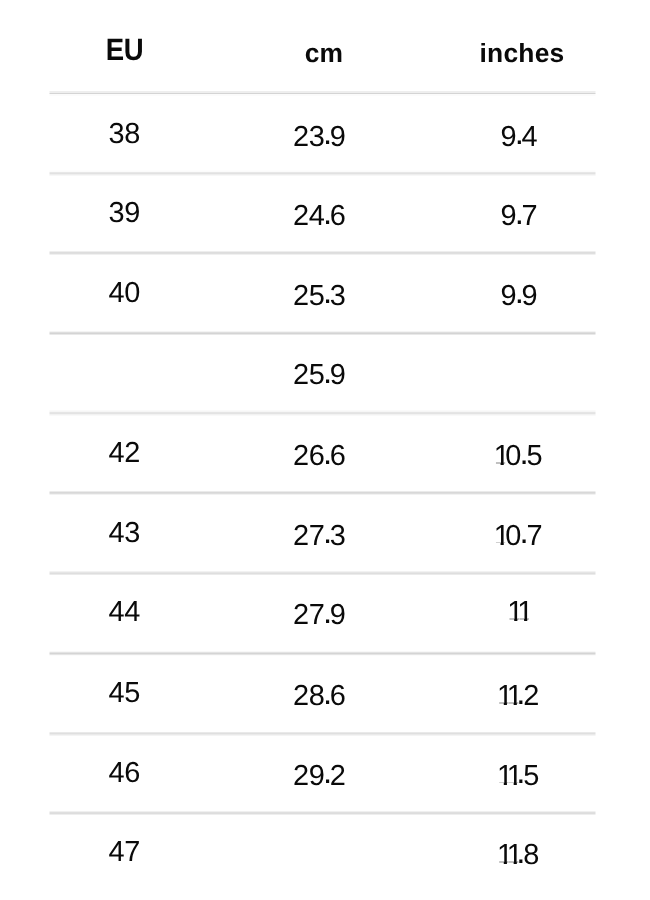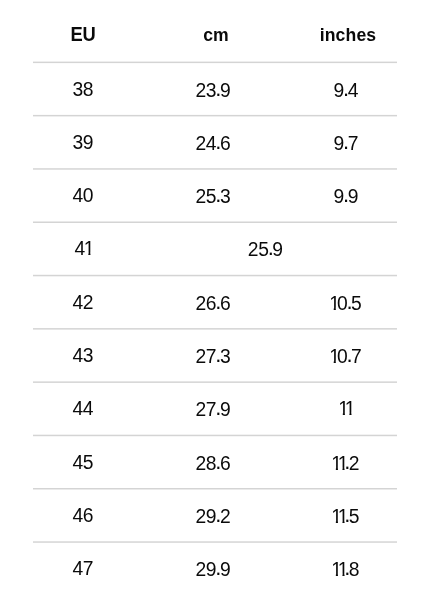--- a/index.html
+++ b/index.html
@@ -65,22 +65,21 @@
           <div class="cell data col1" style="top: 68.53px;"><span class="txt"><span class="g">3</span><span class="g" style="letter-spacing: 0px;">9</span></span></div>
           <div class="cell data col2" style="top: 68.53px;"><span class="txt"><span class="g">2</span><span class="g gpre">4</span><span class="gdot">.</span><span class="g" style="letter-spacing: 0px;">6</span></span></div>
           <div class="cell data col3" style="top: 68.53px;"><span class="txt"><span class="g gpre">9</span><span class="gdot">.</span><span class="g" style="letter-spacing: 0px;">7</span></span></div>
         </div>
         <div class="rowline" style="top: 115.65px; height: 53.3px;">
           <div class="cell data col1" style="top: 68.53px;"><span class="txt"><span class="g">4</span><span class="g" style="letter-spacing: 0px;">0</span></span></div>
           <div class="cell data col2" style="top: 68.53px;"><span class="txt"><span class="g">2</span><span class="g gpre">5</span><span class="gdot">.</span><span class="g" style="letter-spacing: 0px;">3</span></span></div>
           <div class="cell data col3" style="top: 68.53px;"><span class="txt"><span class="g gpre">9</span><span class="gdot">.</span><span class="g" style="letter-spacing: 0px;">9</span></span></div>
         </div>
         <div class="rowline" style="top: 168.95px; height: 53.3px;">
-          <div class="cell data col1" style="top: 68.53px;"><span class="txt"><span class="g">4</span><span class="gone">1</span></span></div>
-          <div class="cell data col2" style="top: 68.53px; text-align: right;"><span class="txt"><span class="g">2</span><span class="g gpre">5</span><span class="gdot">.</span><span class="g" style="letter-spacing: 0px;">9</span></span></div>
+          <div class="cell data col2" style="top: 68.53px;"><span class="txt"><span class="g">2</span><span class="g gpre">5</span><span class="gdot">.</span><span class="g" style="letter-spacing: 0px;">9</span></span></div>
         </div>
         <div class="rowline" style="top: 222.25px; height: 53.3px;">
           <div class="cell data col1" style="top: 68.53px;"><span class="txt"><span class="g">4</span><span class="g" style="letter-spacing: 0px;">2</span></span></div>
           <div class="cell data col2" style="top: 68.53px;"><span class="txt"><span class="g">2</span><span class="g gpre">6</span><span class="gdot">.</span><span class="g" style="letter-spacing: 0px;">6</span></span></div>
           <div class="cell data col3" style="top: 68.53px;"><span class="txt"><span class="gone">1</span><span class="g gpre">0</span><span class="gdot">.</span><span class="g" style="letter-spacing: 0px;">5</span></span></div>
         </div>
         <div class="rowline" style="top: 275.55px; height: 53.3px;">
           <div class="cell data col1" style="top: 68.53px;"><span class="txt"><span class="g">4</span><span class="g" style="letter-spacing: 0px;">3</span></span></div>
           <div class="cell data col2" style="top: 68.53px;"><span class="txt"><span class="g">2</span><span class="g gpre">7</span><span class="gdot">.</span><span class="g" style="letter-spacing: 0px;">3</span></span></div>
           <div class="cell data col3" style="top: 68.53px;"><span class="txt"><span class="gone">1</span><span class="g gpre">0</span><span class="gdot">.</span><span class="g" style="letter-spacing: 0px;">7</span></span></div>
@@ -95,21 +94,20 @@
           <div class="cell data col2" style="top: 68.53px;"><span class="txt"><span class="g">2</span><span class="g gpre">8</span><span class="gdot">.</span><span class="g" style="letter-spacing: 0px;">6</span></span></div>
           <div class="cell data col3" style="top: 68.53px;"><span class="txt"><span class="gone">1</span><span class="gone gpre">1</span><span class="gdot">.</span><span class="g" style="letter-spacing: 0px;">2</span></span></div>
         </div>
         <div class="rowline" style="top: 435.45px; height: 53.3px;">
           <div class="cell data col1" style="top: 68.53px;"><span class="txt"><span class="g">4</span><span class="g" style="letter-spacing: 0px;">6</span></span></div>
           <div class="cell data col2" style="top: 68.53px;"><span class="txt"><span class="g">2</span><span class="g gpre">9</span><span class="gdot">.</span><span class="g" style="letter-spacing: 0px;">2</span></span></div>
           <div class="cell data col3" style="top: 68.53px;"><span class="txt"><span class="gone">1</span><span class="gone gpre">1</span><span class="gdot">.</span><span class="g" style="letter-spacing: 0px;">5</span></span></div>
         </div>
         <div class="rowline" style="top: 488.75px; height: 53.3px;">
           <div class="cell data col1" style="top: 68.53px;"><span class="txt"><span class="g">4</span><span class="g" style="letter-spacing: 0px;">7</span></span></div>
-          <div class="cell data col2" style="top: 68.53px;"><span class="txt"><span class="g">2</span><span class="g gpre">9</span><span class="gdot">.</span><span class="g" style="letter-spacing: 0px;">9</span></span></div>
           <div class="cell data col3" style="top: 68.53px;"><span class="txt"><span class="gone">1</span><span class="gone gpre">1</span><span class="gdot">.</span><span class="g" style="letter-spacing: 0px;">8</span></span></div>
         </div>
       </div>
     <div class="rules">
         <div class="rule" style="top: 60px; height: 4px; background: linear-gradient(rgb(255, 255, 255) 0px, rgb(255, 255, 255) 1px, rgb(238, 238, 238) 1px, rgb(238, 238, 238) 2px, rgb(212, 212, 212) 2px, rgb(212, 212, 212) 3px, rgb(251, 251, 251) 3px, rgb(251, 251, 251) 4px);"></div>
         <div class="rule" style="top: 113px; height: 4px; background: linear-gradient(rgb(255, 255, 255) 0px, rgb(255, 255, 255) 1px, rgb(251, 251, 251) 1px, rgb(251, 251, 251) 2px, rgb(212, 212, 212) 2px, rgb(212, 212, 212) 3px, rgb(238, 238, 238) 3px, rgb(238, 238, 238) 4px);"></div>
         <div class="rule" style="top: 167px; height: 4px; background: linear-gradient(rgb(255, 255, 255) 0px, rgb(255, 255, 255) 1px, rgb(221, 221, 221) 1px, rgb(221, 221, 221) 2px, rgb(225, 225, 225) 2px, rgb(225, 225, 225) 3px, rgb(255, 255, 255) 3px, rgb(255, 255, 255) 4px);"></div>
         <div class="rule" style="top: 220px; height: 4px; background: linear-gradient(rgb(255, 255, 255) 0px, rgb(255, 255, 255) 1px, rgb(233, 233, 233) 1px, rgb(233, 233, 233) 2px, rgb(212, 212, 212) 2px, rgb(212, 212, 212) 3px, rgb(255, 255, 255) 3px, rgb(255, 255, 255) 4px);"></div>
         <div class="rule" style="top: 273px; height: 4px; background: linear-gradient(rgb(255, 255, 255) 0px, rgb(255, 255, 255) 1px, rgb(246, 246, 246) 1px, rgb(246, 246, 246) 2px, rgb(212, 212, 212) 2px, rgb(212, 212, 212) 3px, rgb(242, 242, 242) 3px, rgb(242, 242, 242) 4px);"></div>
         <div class="rule" style="top: 327px; height: 4px; background: linear-gradient(rgb(255, 255, 255) 0px, rgb(255, 255, 255) 1px, rgb(216, 216, 216) 1px, rgb(216, 216, 216) 2px, rgb(229, 229, 229) 2px, rgb(229, 229, 229) 3px, rgb(255, 255, 255) 3px, rgb(255, 255, 255) 4px);"></div>

